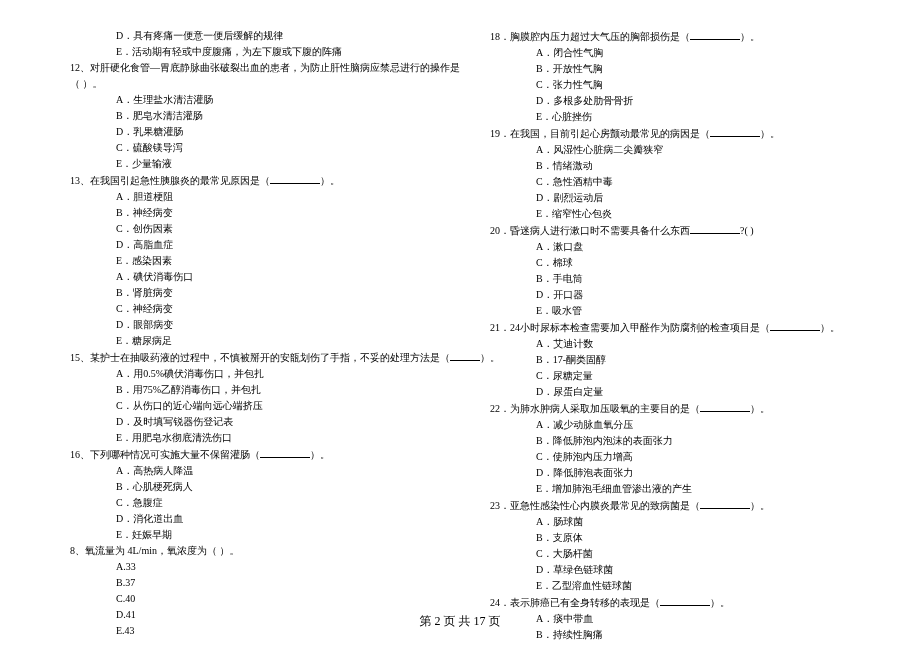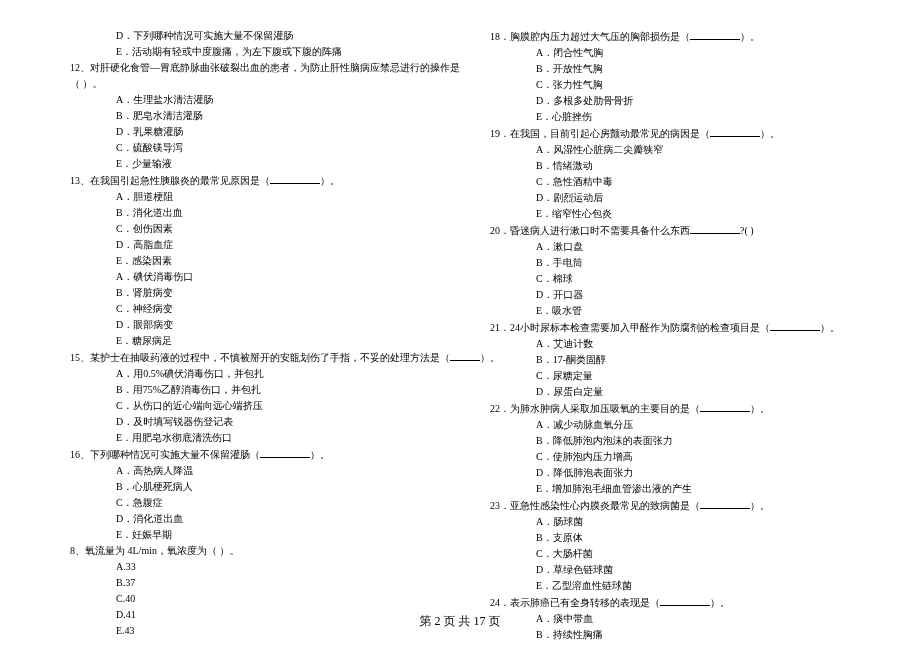--- a/index.html
+++ b/index.html
@@ -51,36 +51,36 @@
     text-align: center;
     font-size: 12px;
   }
 </style>
 </head>
 <body>
 
 <div class="page">
   <div class="col">
 
-    <div class="line indent-opt">D．下列哪种情况可实施大量不保留灌肠</div>
+    <div class="line indent-opt">D．具有疼痛一便意一便后缓解的规律</div>
     <div class="line indent-opt">E．活动期有轻或中度腹痛，为左下腹或下腹的阵痛</div>
 
     <div class="line indent-q">12、对肝硬化食管—胃底静脉曲张破裂出血的患者，为防止肝性脑病应禁忌进行的操作是</div>
     <div class="line indent-sub">（         ）。</div>
     <div class="line indent-opt">A．生理盐水清洁灌肠</div>
     <div class="line indent-opt">B．肥皂水清洁灌肠</div>
     <div class="line indent-opt">D．乳果糖灌肠</div>
     <div class="line indent-opt">C．硫酸镁导泻</div>
     <div class="line indent-opt">E．少量输液</div>
 
     <div class="line indent-q">
       <span>13、在我国引起急性胰腺炎的最常见原因是（</span><span class="blank blank-wide"></span><span>）。</span>
     </div>
     <div class="line indent-opt">A．胆道梗阻</div>
-    <div class="line indent-opt">B．消化道出血</div>
+    <div class="line indent-opt">B．神经病变</div>
     <div class="line indent-opt">C．创伤因素</div>
     <div class="line indent-opt">D．高脂血症</div>
     <div class="line indent-opt">E．感染因素</div>
 
     <div class="line indent-opt">A．碘伏消毒伤口</div>
     <div class="line indent-opt">B．肾脏病变</div>
     <div class="line indent-opt">C．神经病变</div>
     <div class="line indent-opt">D．眼部病变</div>
     <div class="line indent-opt">E．糖尿病足</div>
 
@@ -127,22 +127,22 @@
     <div class="line indent-opt">A．风湿性心脏病二尖瓣狭窄</div>
     <div class="line indent-opt">B．情绪激动</div>
     <div class="line indent-opt">C．急性酒精中毒</div>
     <div class="line indent-opt">D．剧烈运动后</div>
     <div class="line indent-opt">E．缩窄性心包炎</div>
 
     <div class="line indent-q">
       <span>20．昏迷病人进行漱口时不需要具备什么东西</span><span class="blank blank-wide"></span><span>?(          )</span>
     </div>
     <div class="line indent-opt">A．漱口盘</div>
+    <div class="line indent-opt">C．棉球</div>
     <div class="line indent-opt">B．手电筒</div>
-    <div class="line indent-opt">C．棉球</div>
     <div class="line indent-opt">D．开口器</div>
     <div class="line indent-opt">E．吸水管</div>
 
     <div class="line indent-q">
       <span>21．24小时尿标本检查需要加入甲醛作为防腐剂的检查项目是（</span><span class="blank blank-wide"></span><span>）。</span>
     </div>
     <div class="line indent-opt">A．艾迪计数</div>
     <div class="line indent-opt">B．17-酮类固醇</div>
     <div class="line indent-opt">C．尿糖定量</div>
     <div class="line indent-opt">D．尿蛋白定量</div>

